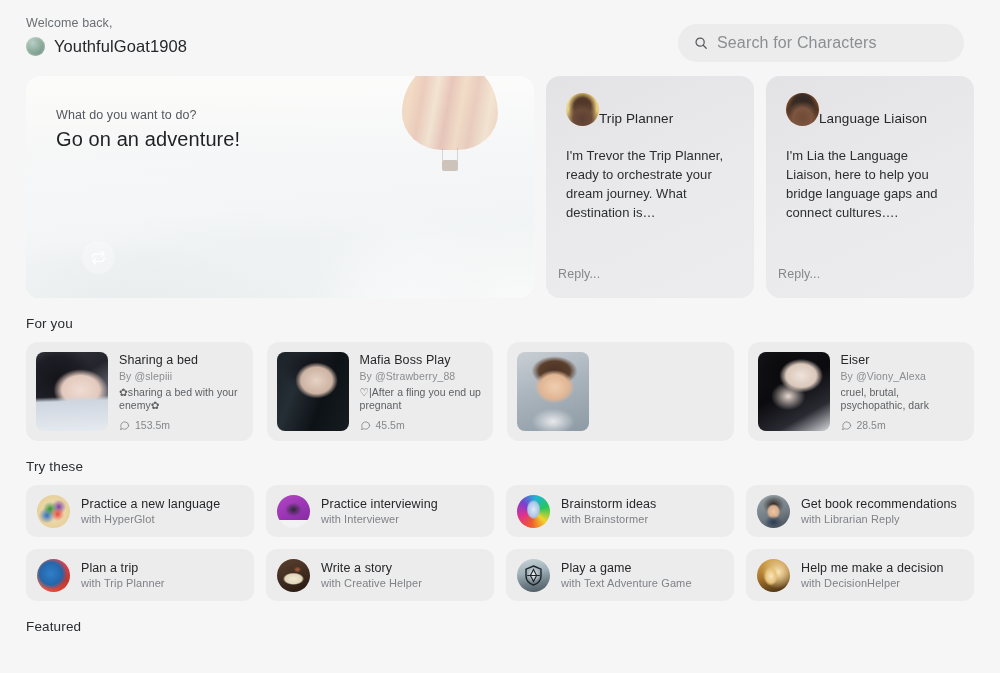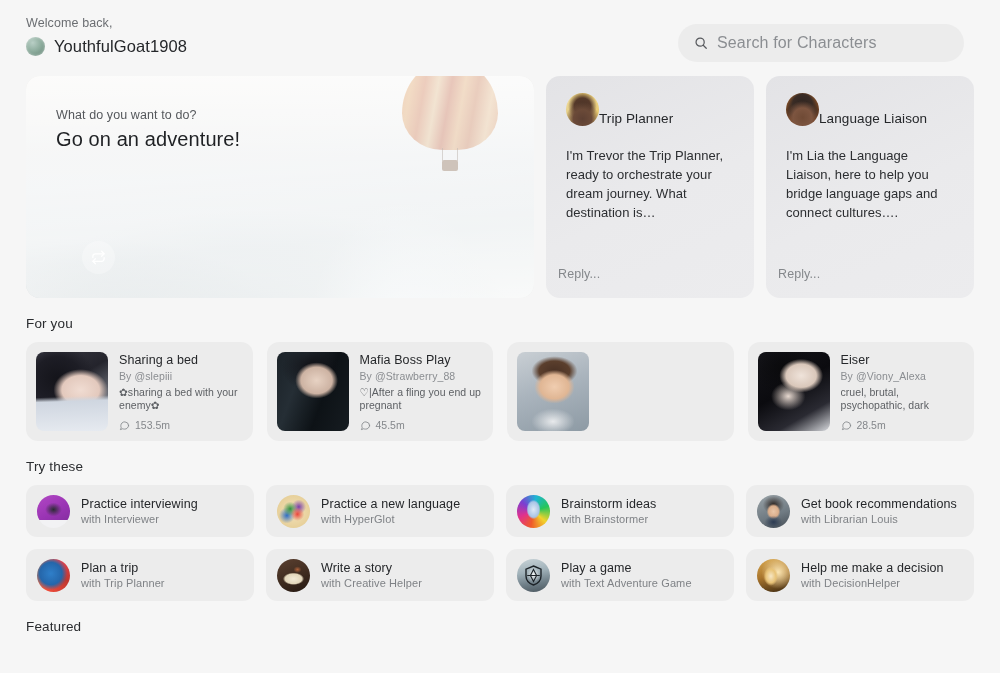--- a/index.html
+++ b/index.html
@@ -526,45 +526,45 @@
         </div>
       </div>
     </div>
 
   </div>
 
   <div class="section-title">Try these</div>
 
   <div class="try-grid">
     <div class="try-tile">
+      <div class="try-icon ic-hyperglot"></div>
+      <div class="try-text">
+        <div class="try-title">Practice a new language</div>
+        <div class="try-sub">with HyperGlot</div>
+      </div>
+    </div>
+    <div class="try-tile">
       <div class="try-icon ic-interviewer"></div>
       <div class="try-text">
         <div class="try-title">Practice interviewing</div>
         <div class="try-sub">with Interviewer</div>
       </div>
     </div>
     <div class="try-tile">
-      <div class="try-icon ic-hyperglot"></div>
-      <div class="try-text">
-        <div class="try-title">Practice a new language</div>
-        <div class="try-sub">with HyperGlot</div>
-      </div>
-    </div>
-    <div class="try-tile">
       <div class="try-icon ic-brainstorm"></div>
       <div class="try-text">
         <div class="try-title">Brainstorm ideas</div>
         <div class="try-sub">with Brainstormer</div>
       </div>
     </div>
     <div class="try-tile">
       <div class="try-icon ic-librarian"></div>
       <div class="try-text">
         <div class="try-title">Get book recommendations</div>
-        <div class="try-sub">with Librarian Louis</div>
+        <div class="try-sub">with Librarian Reply</div>
       </div>
     </div>
   </div>
 
   <div class="try-row-gap"></div>
 
   <div class="try-grid">
     <div class="try-tile">
       <div class="try-icon ic-tripplanner"></div>
       <div class="try-text">

